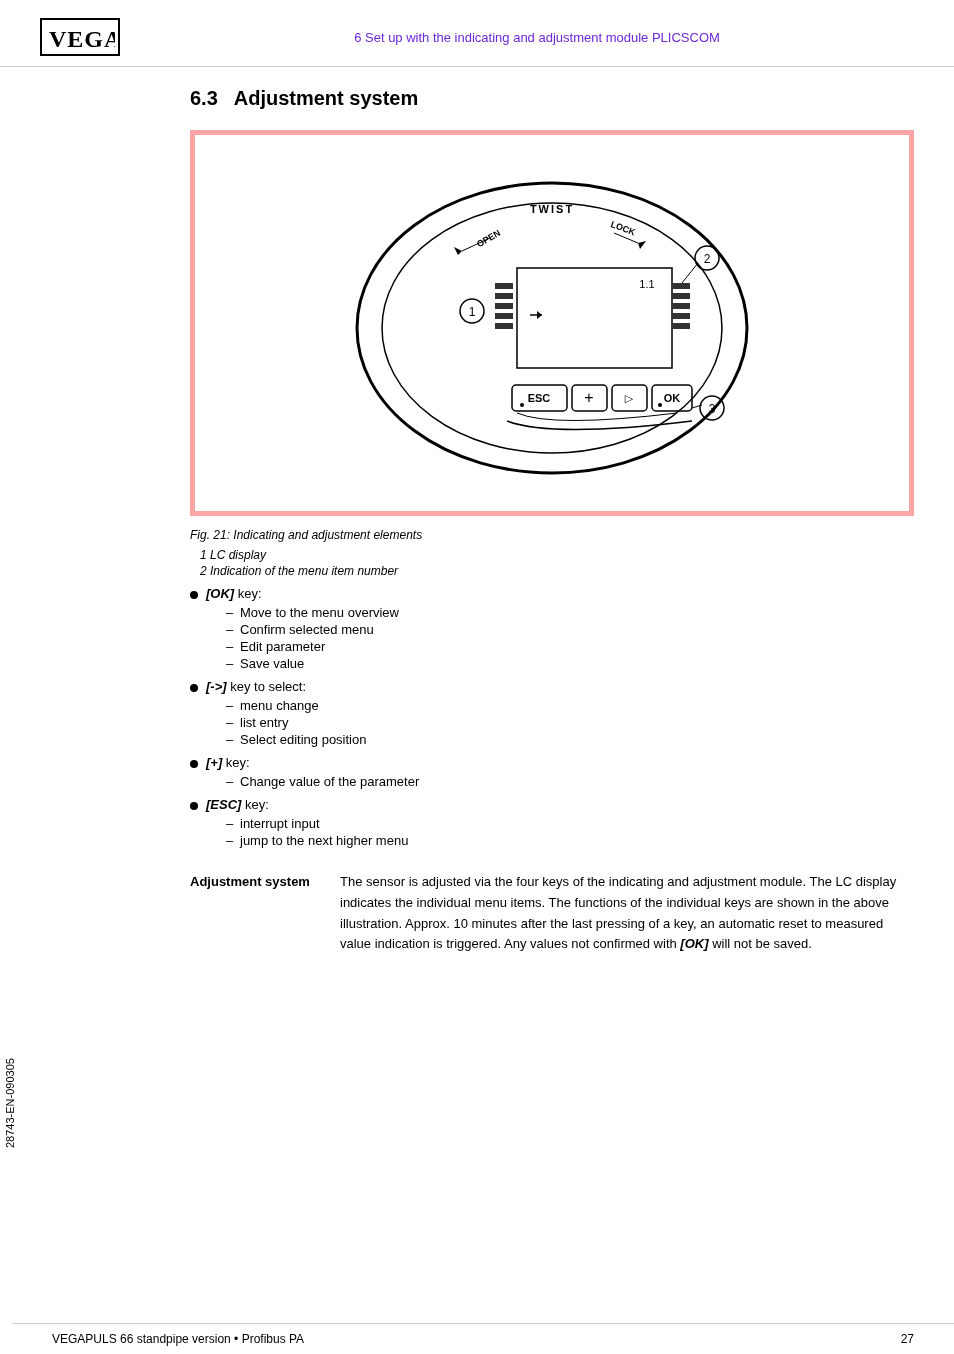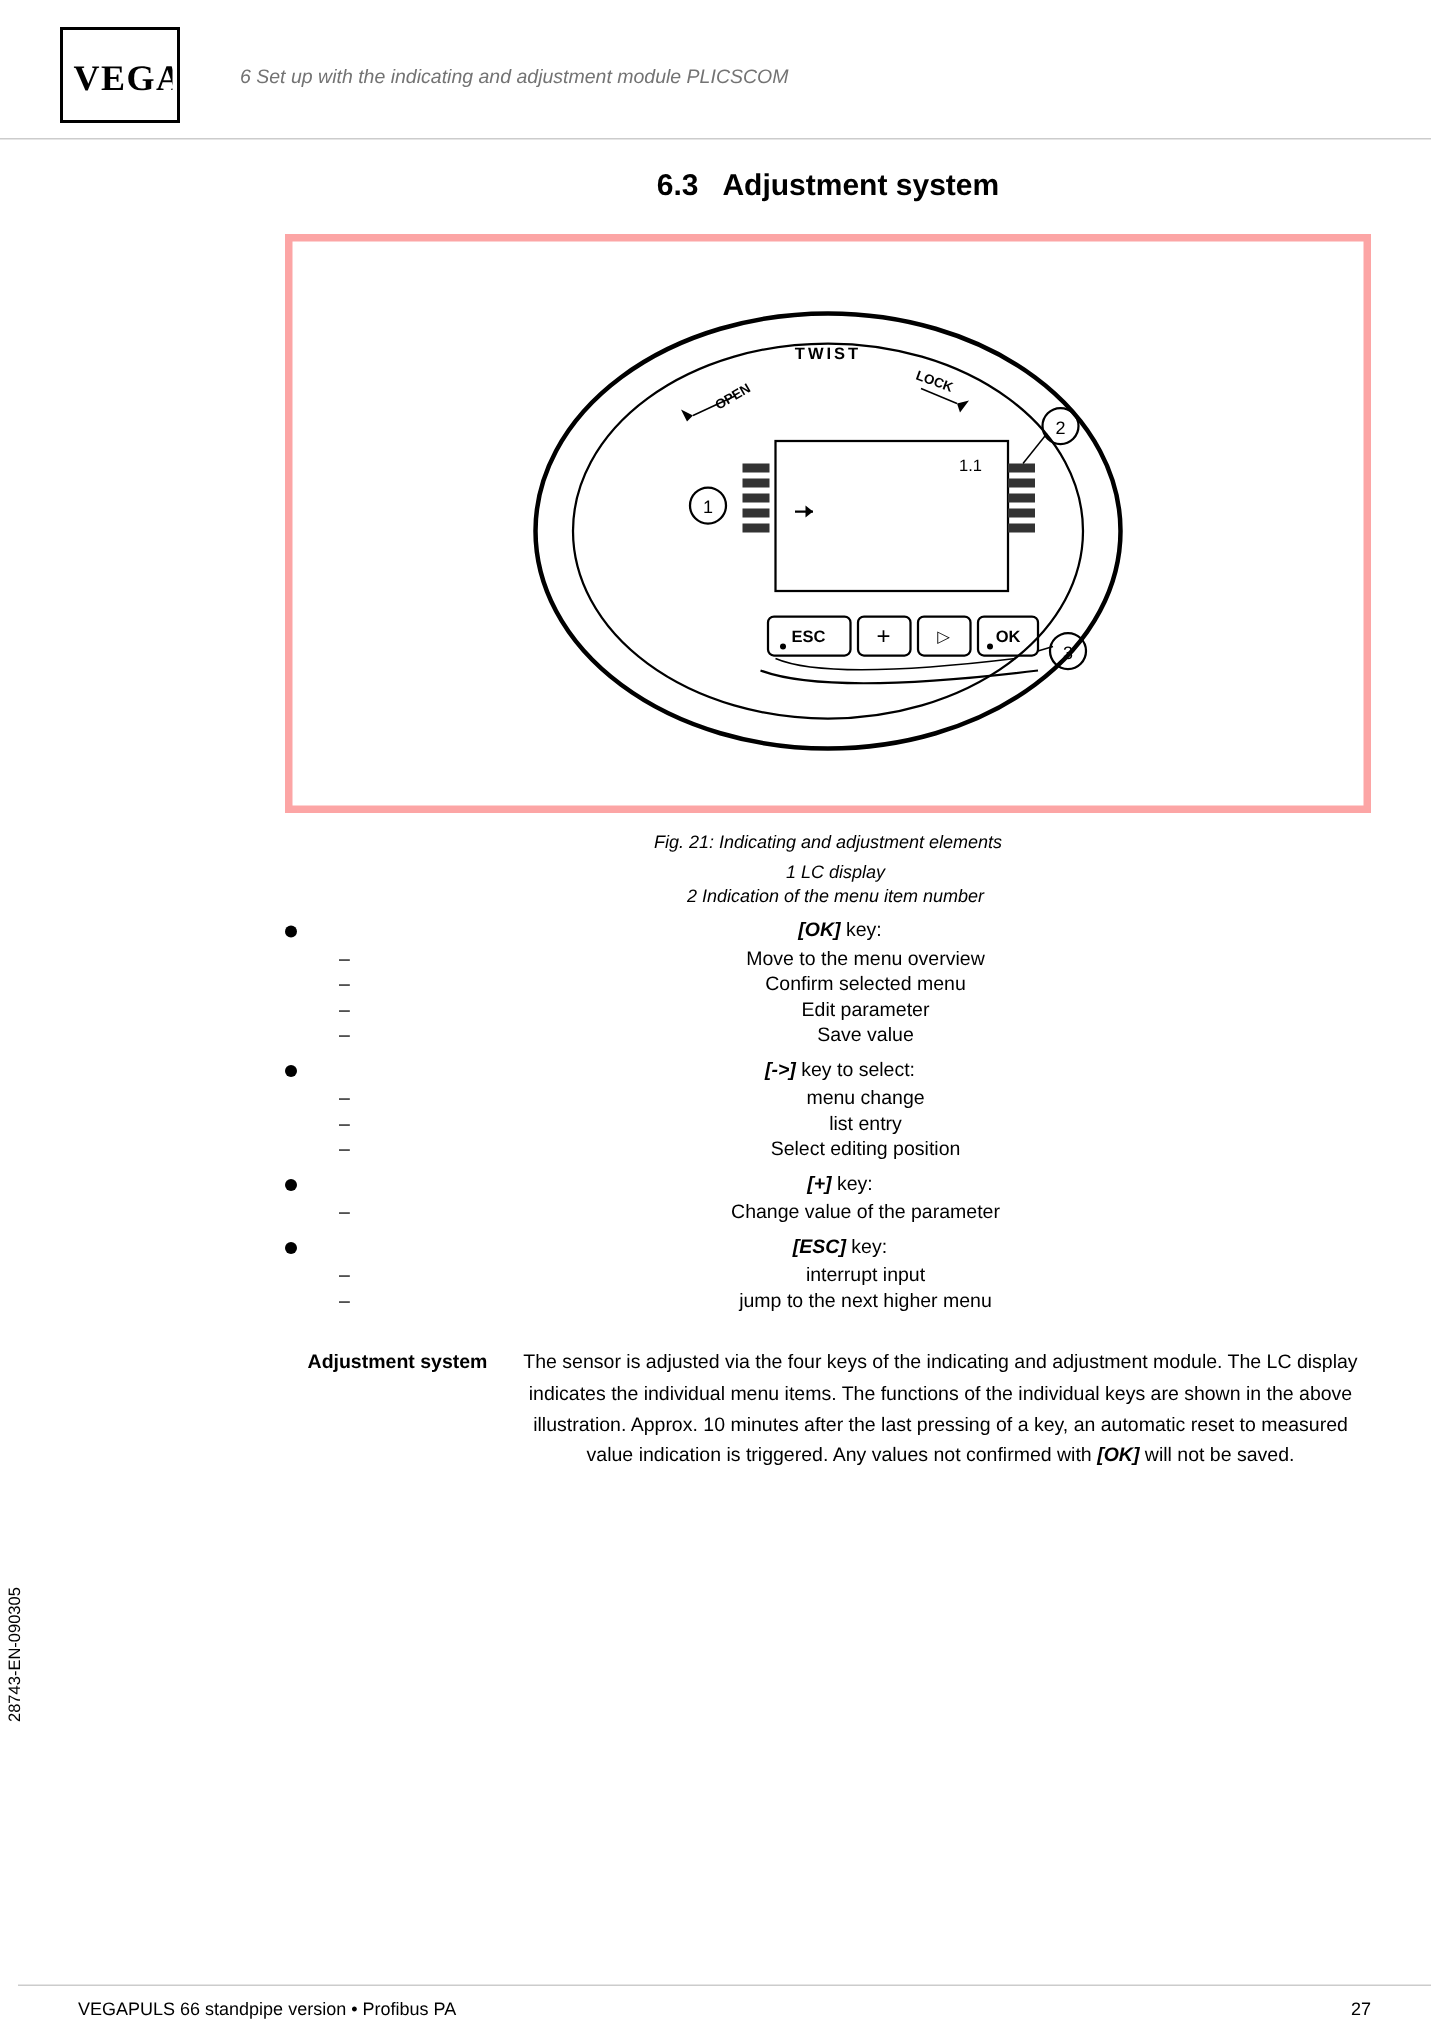--- a/index.html
+++ b/index.html
@@ -23,55 +23,53 @@
     
     .header {
       display: flex;
       align-items: center;
       padding: 18px 40px 10px 40px;
       border-bottom: 1px solid #ccc;
     }
 
     .logo {
       width: 80px;
-      height: 64px;
+      height: 38px;
       border: 2.5px solid #000;
       display: flex;
       align-items: center;
       justify-content: center;
       font-size: 22px;
       font-weight: bold;
       font-family: serif;
       letter-spacing: 1px;
       margin-right: 40px;
       flex-shrink: 0;
     }
 
     .header-title {
       font-size: 13px;
-      color: #737373;
+      color: #6d28d9;
       flex: 1;
-      text-align: left;
-      font-style: italic;
+      text-align: center;
     }
 
     
     .content {
       display: flex;
       padding: 20px 40px 20px 40px;
     }
 
     .left-label-col {
       width: 150px;
       flex-shrink: 0;
     }
 
     .main-col {
       flex: 1;
-      text-align: center;
     }
 
     
     .section-heading {
       font-size: 20px;
       font-weight: bold;
       margin-bottom: 20px;
     }
 
     

